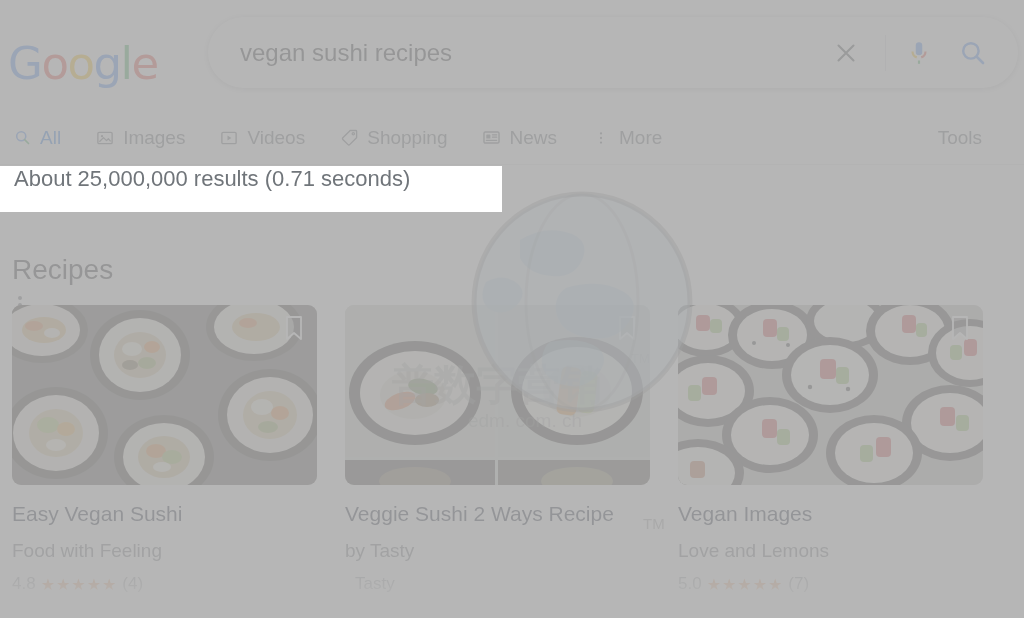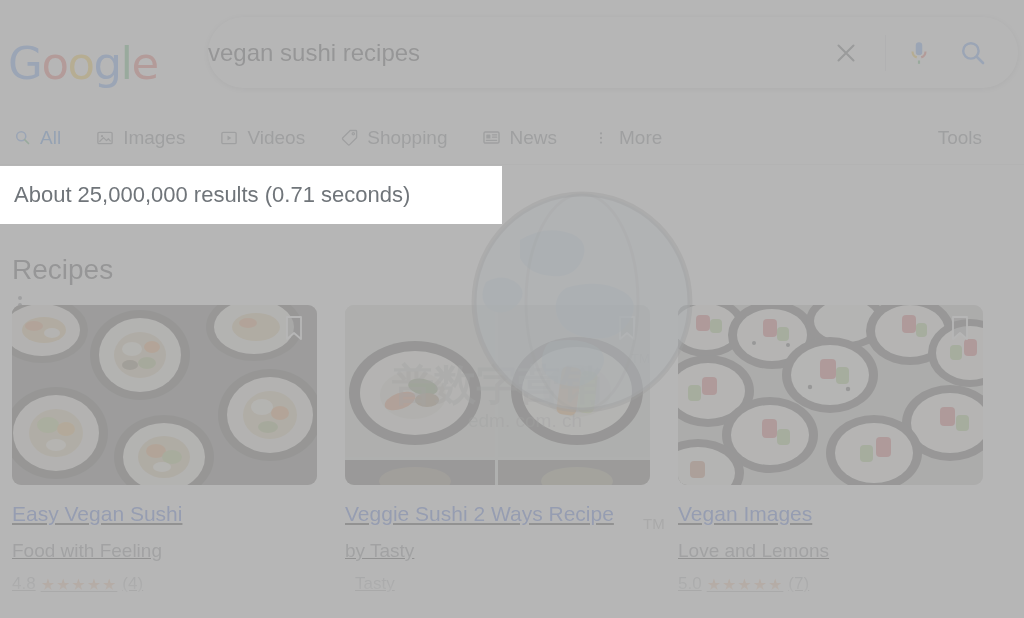--- a/index.html
+++ b/index.html
@@ -71,20 +71,21 @@
   }
 
   #search-input {
     flex: 1;
     border: none;
     outline: none;
     background: transparent;
     font-family: "Liberation Sans", sans-serif;
     font-size: 24px;
     color: #202124;
+    margin-left: 32px;
     padding: 0;
   }
 
   .sb-icon {
     width: 46px;
     height: 46px;
     display: flex;
     align-items: center;
     justify-content: center;
     cursor: pointer;
@@ -143,25 +144,25 @@
     color: #5f6368;
     cursor: pointer;
   }
 
   
   #result-stats-wrap {
     position: absolute;
     left: 0;
     top: 166px;
     width: 502px;
-    height: 58px;
+    height: 46px;
     background: #ffffff;
     z-index: 70;            
     display: flex;
-    align-items: center;
+    align-items: flex-start;
   }
   #result-stats {
     font-size: 22px;
     color: #70757a;
     margin-left: 14px;
     white-space: nowrap;
   }
 
   
   #watermark {
@@ -234,41 +235,41 @@
     border-radius: 50%;
     background: #5f6368;
   }
 
   #cards {
     position: absolute;
     left: 12px; top: 65px;
     display: flex;
     gap: 28px;
   }
-  .card { width: 305px; text-decoration: underline; }
+  .card { width: 305px; }
   .card-thumb {
     position: relative;
     width: 305px;
     height: 180px;
     border-radius: 9px;
     overflow: hidden;
     background: #d8d8d8;
     cursor: pointer;
   }
   .card-thumb svg { display: block; width: 100%; height: 100%; }
   .bookmark {
     position: absolute;
     right: 12px; top: 10px;
     width: 22px; height: 26px;
     cursor: pointer;
   }
   .card-title {
     margin-top: 16px;
     font-size: 21px;
-    color: #1d4ed8;
+    color: #0f172a;
     line-height: 26px;
     cursor: pointer;
     white-space: nowrap;
   }
   .card-source {
     margin-top: 13px;
     font-size: 19px;
     color: #70757a;
     white-space: nowrap;
   }

